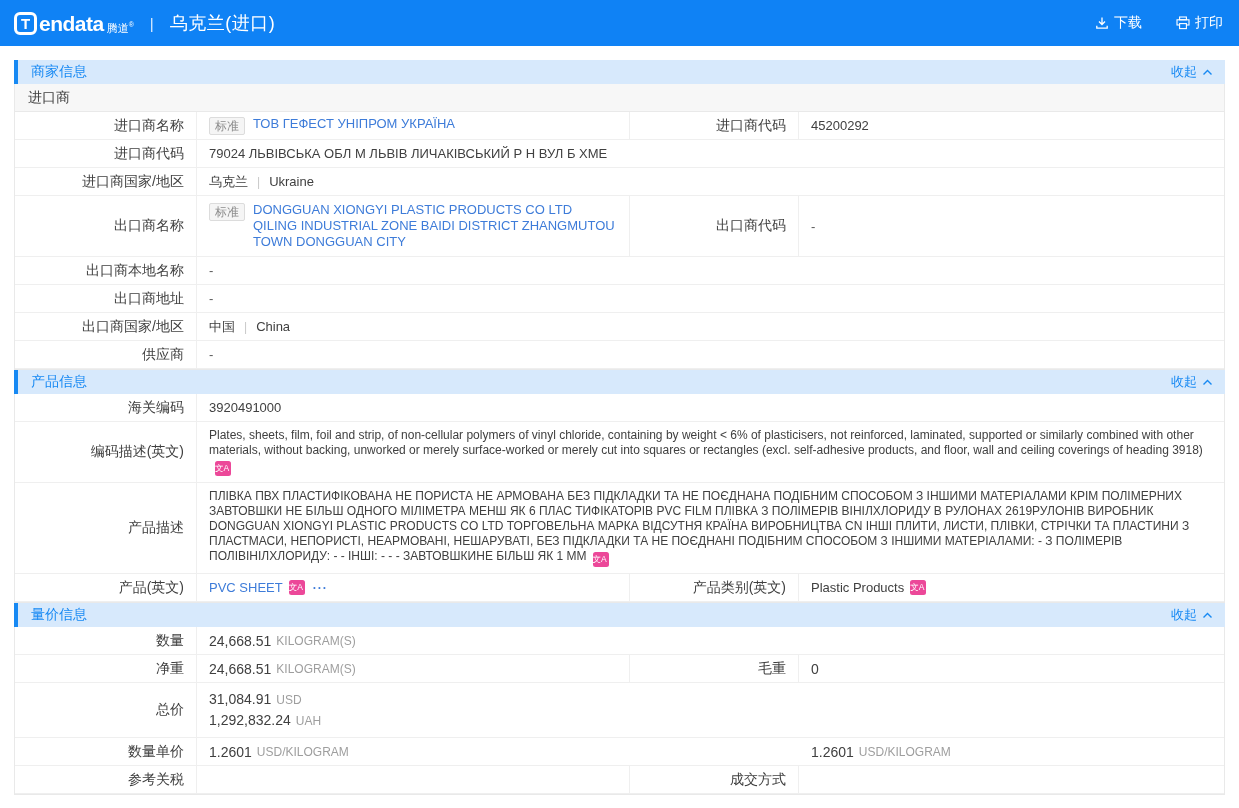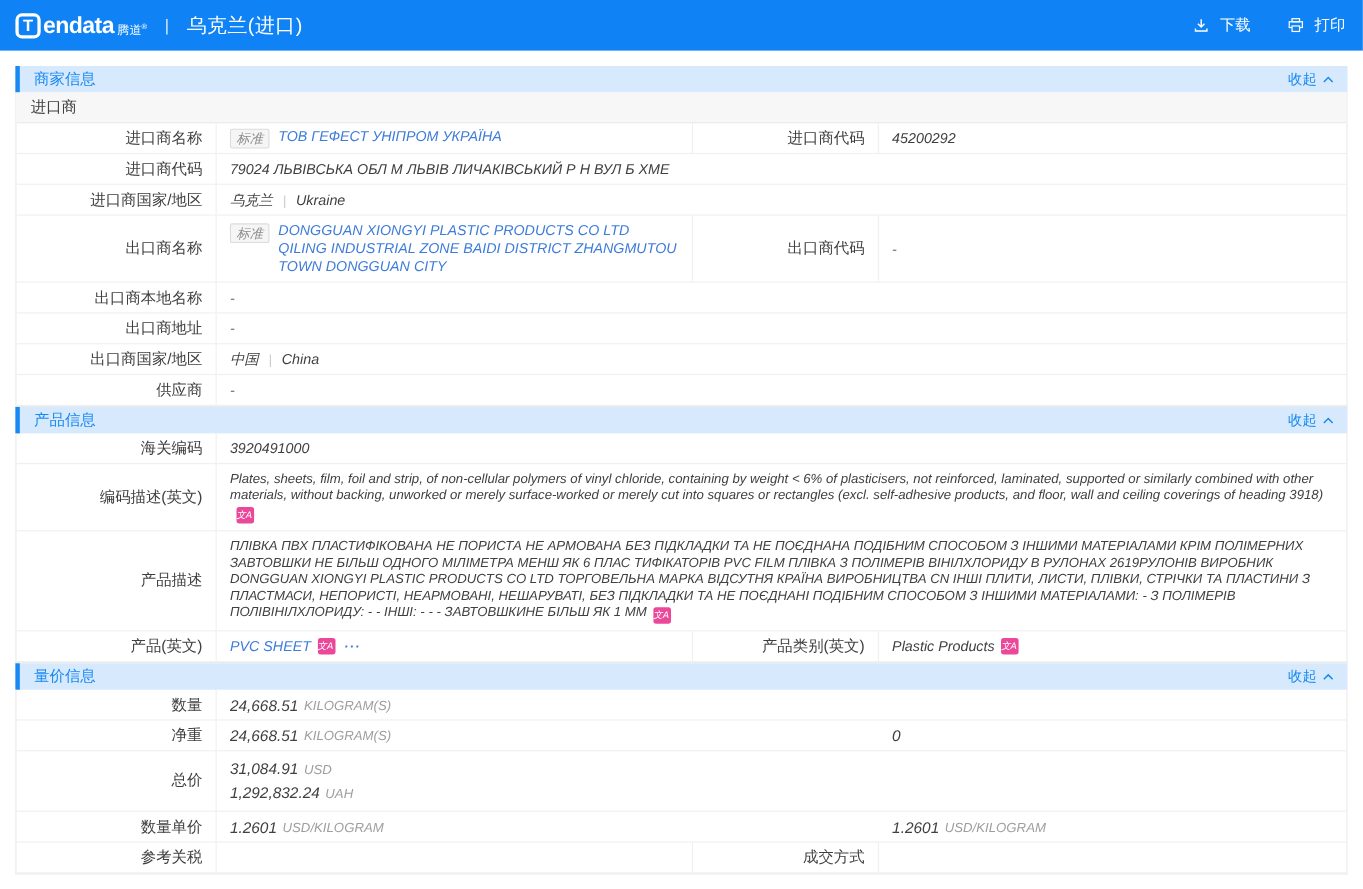--- a/index.html
+++ b/index.html
@@ -12,42 +12,42 @@
   .tb-left { display:flex; align-items:center; }
   .logo { display:flex; align-items:flex-end; cursor:pointer; text-decoration:none; }
   .logo-box { width:23px; height:23px; border:3px solid #fff; border-radius:6px;
     color:#fff; font-weight:bold; font-size:15px; line-height:17px; text-align:center; margin-right:2px; }
   .logo-word { color:#fff; font-weight:bold; font-size:21px; letter-spacing:-0.5px; line-height:23px; }
   .logo-cn { color:#fff; font-size:11px; margin-left:3px; line-height:14px; }
   .logo-reg { font-size:7px; vertical-align:super; }
   .tb-sep { color:rgba(255,255,255,.85); margin:0 16px; font-size:15px; }
   .tb-title { color:#fff; font-size:18px; letter-spacing:.5px; }
   .tb-right { display:flex; align-items:center; gap:34px; }
-  .tb-btn { display:flex; align-items:center; gap:10px; color:#fff; font-size:14px;
+  .tb-btn { display:flex; align-items:center; gap:5px; color:#fff; font-size:14px;
     cursor:pointer; text-decoration:none; }
 
   
   .content { margin:14px 14px 0 14px; }
   .sec-hd { height:24px; background:#d7e9fc; border-left:4px solid #1789f3;
     display:flex; align-items:center; padding:0 12px 0 13px; }
   .sec-title { color:#1789f3; font-size:14px; }
   .collapse { margin-left:auto; color:#1789f3; font-size:13px; display:flex;
     align-items:center; gap:5px; cursor:pointer; text-decoration:none; }
 
   .tbl { border:1px solid #e9e9e9; border-top:none; }
   .subhd { height:28px; background:#f7f7f7; border-bottom:1px solid #e9e9e9;
     display:flex; align-items:center; padding-left:13px; color:#404040; }
 
   .row { display:flex; border-bottom:1px solid #efefef; min-height:28px; align-items:stretch; }
   .row:last-child { border-bottom:1px solid #efefef; }
   .lbl { flex:0 0 182px; border-right:1px solid #efefef; display:flex; align-items:center;
     justify-content:flex-end; padding:4px 12px 4px 0; color:#404040; font-size:14px; text-align:right; }
   .lbl2 { border-left:1px solid #efefef; flex:0 0 170px; }
   .val { flex:1 1 auto; min-width:0; display:flex; align-items:center;
-    padding:4px 12px 4px 12px;font-style:italic; }
+    padding:4px 12px 4px 12px; }
   .val2 { flex:0 0 425px; }
 
   .badge { flex:0 0 auto; font-size:12px; color:#8c8c8c; background:#f5f5f5;
     border:1px solid #dcdcdc; border-radius:2px; padding:0 5px; height:18px;
     line-height:17px; margin-right:8px; align-self:flex-start; margin-top:1px; }
   .name-wrap { display:flex; align-items:flex-start; }
   .link { color:#3e7cd9; font-size:13px; line-height:16px; text-decoration:none; cursor:pointer; }
   .plain { font-size:13px; color:#404040; line-height:16px; }
   .dash { font-size:13px; color:#595959; }
   .cn-val { font-size:13px; color:#404040; }
@@ -256,20 +256,21 @@
           <span class="unit">KILOGRAM(S)</span>
         </div>
       </div>
 
       <div class="row">
         <div class="lbl">净重</div>
         <div class="val">
           <span class="num">24,668.51</span>
           <span class="unit">KILOGRAM(S)</span>
         </div>
+        <div class="lbl lbl2">毛重</div>
         <div class="val val2">
             <span class="num">0</span>
           </div>
       </div>
 
       <div class="row">
         <div class="lbl">总价</div>
         <div class="val">
           <span class="stack">
             <span><span class="num">31,084.91</span><span class="unit">USD</span></span>

